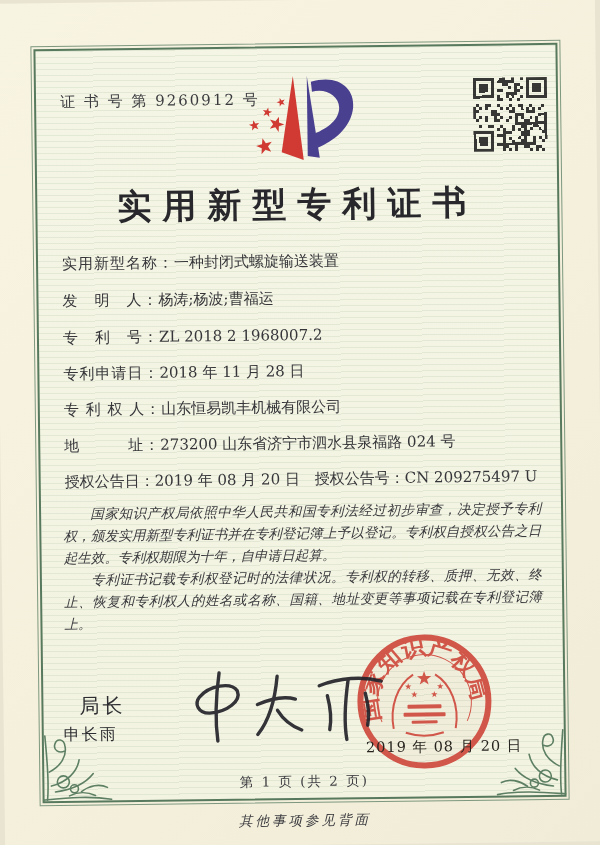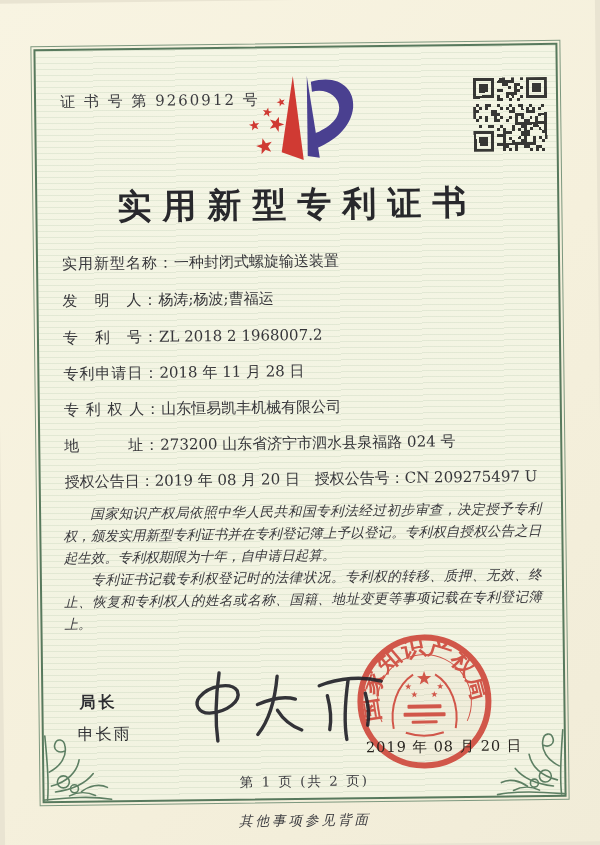--- a/index.html
+++ b/index.html
@@ -39,22 +39,22 @@
   .field-row { position:absolute; left:0; font-size:15px; white-space:nowrap; color:#36363a; }
   .field-row .flabel { letter-spacing:1px; }
   .grant-row { left:64px; top:470px; width:480px; font-size:15px; white-space:nowrap; color:#36363a; }
   .grant-no-group { position:absolute; left:250px; top:0; }
   .paras {
     left:62px; top:500px; width:478px;
     font-size:13.6px; line-height:1.62; font-style:italic; color:#3a3a3e;
     text-align:justify;
   }
   .paras p { text-indent:2em; }
-  .director-title { left:76px; top:690px; font-size:16px; letter-spacing:3px; color:#2e2e32;font-weight:bold; }
-  .director-name { left:74px; top:722px; font-size:16px; letter-spacing:2px; color:#2e2e32; }
+  .director-title { left:76px; top:690px; font-size:20px; letter-spacing:3px; color:#2e2e32; }
+  .director-name { left:60px; top:722px; font-size:16px; letter-spacing:2px; color:#2e2e32; }
   .signature { left:182px; top:666px; width:210px; height:84px; z-index:3; }
   .seal { left:350px; top:632px; width:142px; height:142px; z-index:2; opacity:0.92; }
   .seal-date { left:362px; top:739px; font-size:14.5px; letter-spacing:1px; color:#27241f; z-index:4; }
   .page-indicator { left:0; top:773px; width:600px; text-align:center; font-size:13.5px; color:#3c3c40; letter-spacing:2px; }
   .back-note { left:0; top:812px; width:600px; text-align:center; font-size:13.5px; font-style:italic; color:#3c3c40; letter-spacing:3px; }
   .flourish { position:absolute; width:78px; height:78px; color:#5d7f63; }
   .flourish.bl { left:-3px; bottom:-3px; }
   .flourish.br { right:-3px; bottom:-3px; transform:scaleX(-1); }
   svg { display:block; width:100%; height:100%; }
 </style>

